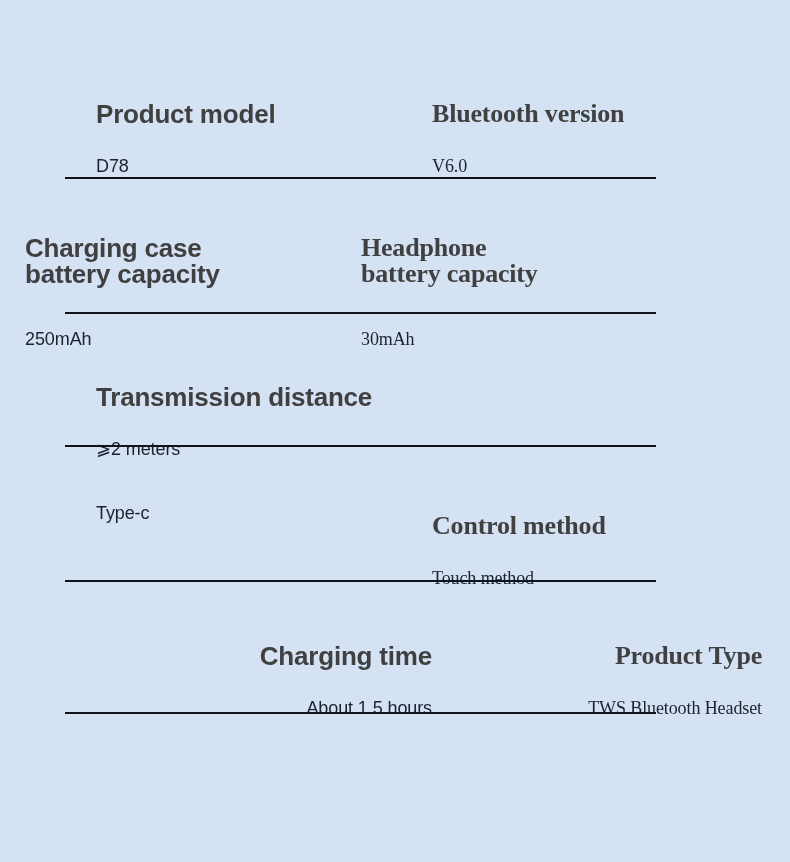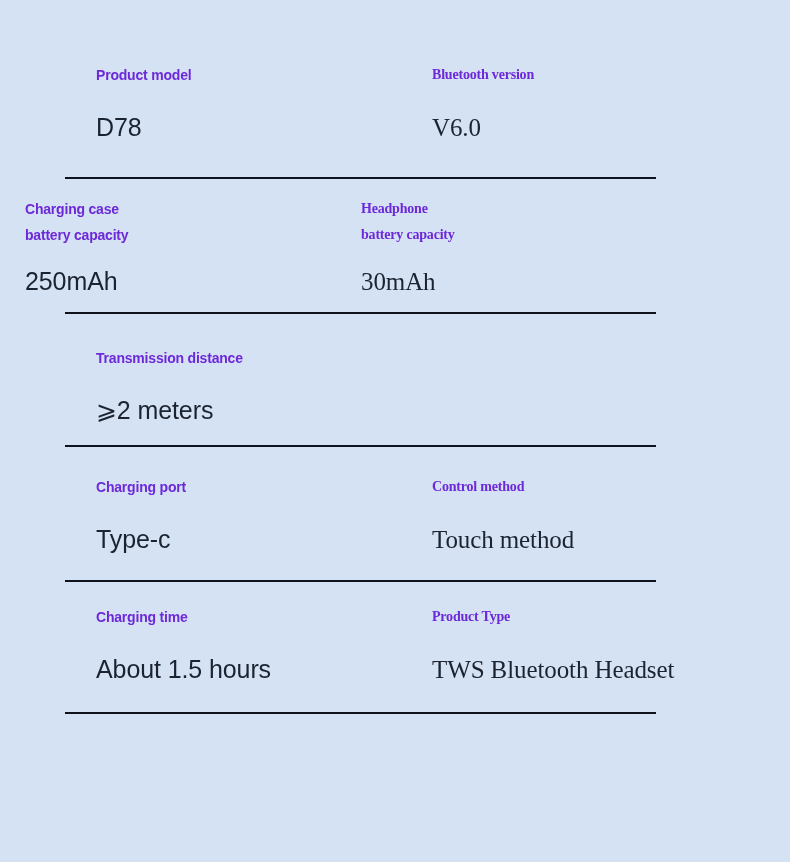--- a/index.html
+++ b/index.html
@@ -36,60 +36,61 @@
 
   .cell {
     box-sizing: border-box;
   }
 
   .cell.left  { width: 336px; flex: 0 0 336px; }
   .cell.right { width: 330px; flex: 0 0 330px; font-family: Liberation Serif, serif; }
 
   .cell-label {
     font-weight: bold;
-    font-size: 14px;
+    font-size: 26px;
     line-height: 26px;
     letter-spacing: -0.2px;
-    color: #6d28d9;
+    color: #404040;
     white-space: pre-line;
+    margin-top: 39px;
   }
 
   .cell-value {
     font-weight: normal;
-    font-size: 25px;
+    font-size: 18px;
     line-height: 27px;
     letter-spacing: -0.1px;
     color: #1b2330;
     white-space: pre-line;
   }
 
   .divider {
     position: absolute;
     left: 65px;
     width: 591px;
     height: 2px;
     background: #10131c;
   }
 
   
   .r1 { position: absolute; left: 0; right: 0; top: 62px; }
   .r2 { position: absolute; left: 0; right: 0; top: 196px; padding-left: 25px; }
   .r3 { position: absolute; left: 0; right: 0; top: 322px; }
   .r4 { position: absolute; left: 0; right: 0; top: 474px; }
-  .r5 { position: absolute; left: 0; right: 0; top: 604px; }
+  .r5 { position: absolute; left: 0; right: 0; top: 604px; text-align: right; }
 
   .d1 { top: 177px; }
   .d2 { top: 312px; }
   .d3 { top: 445px; }
   .d4 { top: 580px; }
   .d5 { top: 712px; }
 
   
   .gap-std  { margin-top: 26px; }
-  .gap-wide { margin-top: 20px; }
+  .gap-wide { margin-top: 39px; }
 
   
   .nudge-down { margin-top: 23px; }
 </style>
 </head>
 <body>
 
 <div class="spec-sheet">
 
   <div class="spec-row r1">
@@ -130,21 +131,20 @@
       </div>
       <div class="cell right">
       </div>
     </div>
   </div>
   <div class="divider d3"></div>
 
   <div class="spec-row r4">
     <div class="row-grid">
       <div class="cell left">
-        <div class="cell-label">Charging port</div>
         <div class="cell-value gap-std">Type-c</div>
       </div>
       <div class="cell right">
         <div class="cell-label">Control method</div>
         <div class="cell-value gap-std">Touch method</div>
       </div>
     </div>
   </div>
   <div class="divider d4"></div>
 

